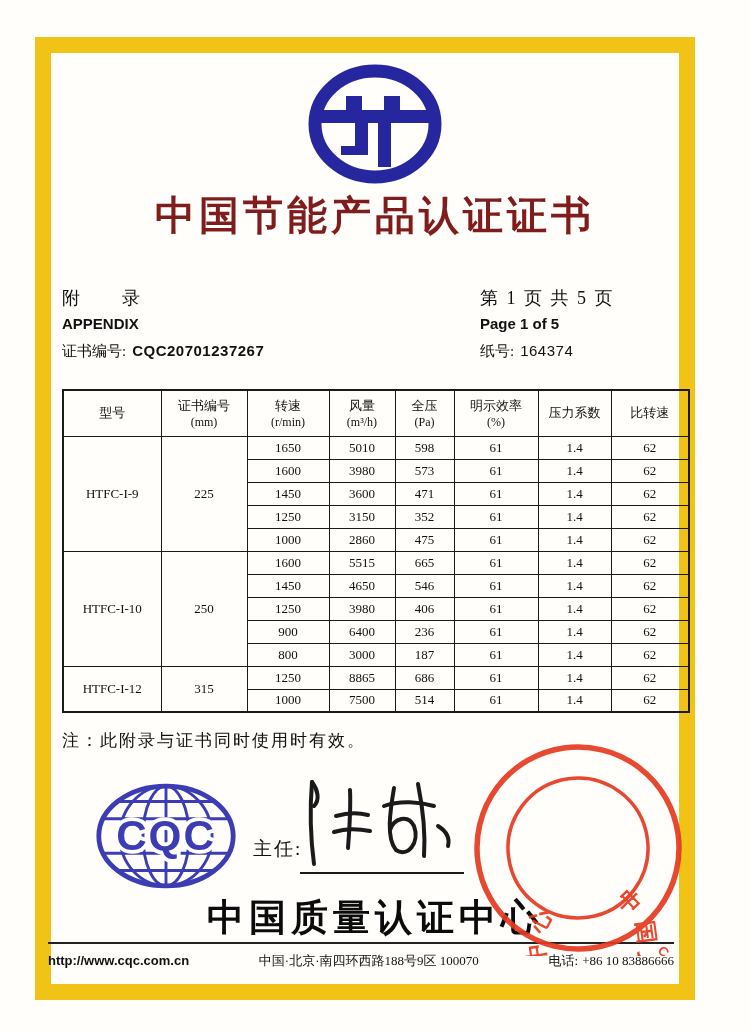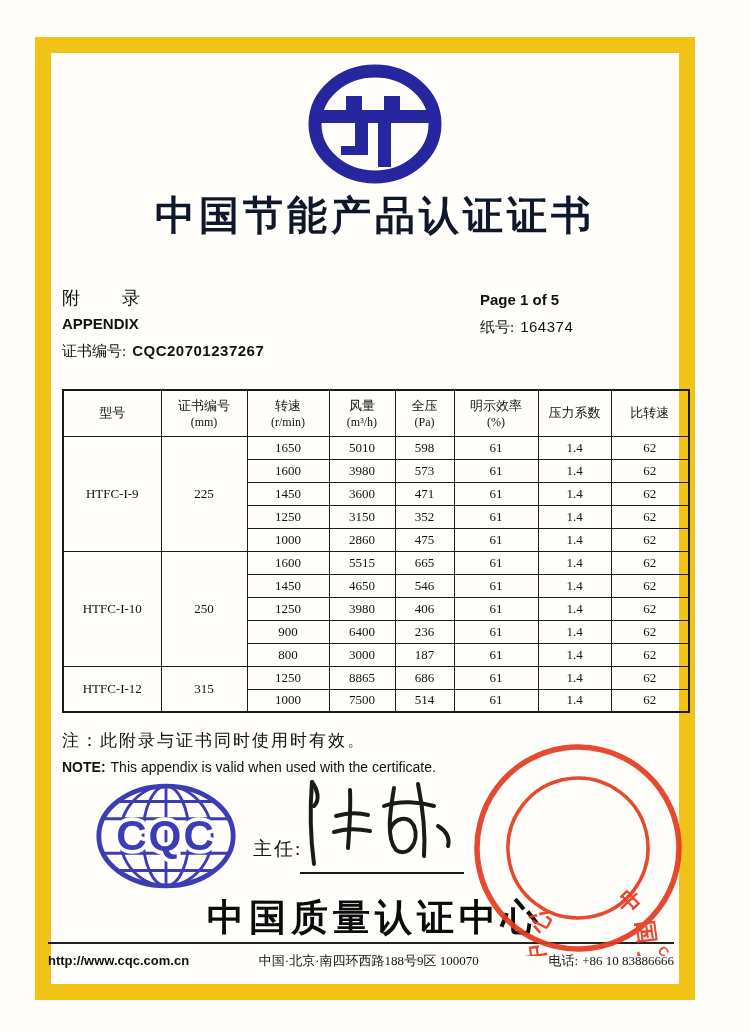--- a/index.html
+++ b/index.html
@@ -11,21 +11,21 @@
     color:#111;
   }
   .frame {
     position:absolute; left:35px; top:37px; width:660px; height:963px;
     border:16px solid #f1c317;
   }
   .energy-logo { position:absolute; left:308px; top:64px; width:134px; height:120px; }
   .cert-title {
     position:absolute; left:0; right:0; top:188px; text-align:center;
     font-family:"Liberation Sans","DejaVu Sans",sans-serif;
-    font-size:40px; font-weight:bold; letter-spacing:4px; color:#0f172a;
+    font-size:40px; font-weight:bold; letter-spacing:4px; color:#7f1d1d;
   }
   .appendix-block { position:absolute; left:62px; top:286px; }
   .paging-block   { position:absolute; left:480px; top:286px; }
   .row-cn  { font-size:18px; letter-spacing:2px; }
   .row-en  { font-family:"Liberation Sans","DejaVu Sans",sans-serif; font-size:15px; font-weight:bold; margin-top:5px; }
   .row-no  { font-size:15px; margin-top:10px; }
   .row-no .val { margin-left:6px; font-family:"Liberation Sans","DejaVu Sans",sans-serif; font-weight:bold; letter-spacing:0.5px; }
   .paging-block .row-no .val { font-weight:normal; }
 
   .table-wrap { position:absolute; left:62px; top:389px; }
@@ -84,20 +84,21 @@
 
   <div class="appendix-block">
     <div class="row-cn">附　　录</div>
     <div class="row-en">APPENDIX</div>
     <div class="row-no">
       <span>证书编号:</span><span class="val">CQC20701237267</span>
     </div>
   </div>
 
   <div class="paging-block">
+    <div class="row-cn">第 1 页 共 5 页</div>
     <div class="row-en">Page 1 of 5</div>
     <div class="row-no">
       <span>纸号:</span><span class="val">164374</span>
     </div>
   </div>
 
   <div class="table-wrap">
     <table class="perf">
         <colgroup>
           <col style="width: 98px;">
@@ -244,23 +245,20 @@
             <td>61</td>
             <td>1.4</td>
             <td>62</td>
           </tr>
         </tbody>
       </table>
   </div>
 
   <div class="note-block">
     <div class="note-cn">注：此附录与证书同时使用时有效。</div>
-    <div class="note-en">
-      <span class="b">NOTE:</span><span class="r">This appendix is valid when used with the certificate.</span>
-    </div>
   </div>
 
   <svg class="cqc-globe" viewBox="0 0 150 112">
     <g fill="none" stroke="#3c3cb4" stroke-width="3">
       <ellipse cx="75" cy="56" rx="70" ry="52" stroke-width="5"></ellipse>
       <line x1="24.5" y1="20" x2="125.5" y2="20"></line>
       <line x1="9.3" y1="38" x2="140.7" y2="38"></line>
       <line x1="9.3" y1="74" x2="140.7" y2="74"></line>
       <line x1="24.5" y1="92" x2="125.5" y2="92"></line>
       <ellipse cx="75" cy="56" rx="24" ry="52"></ellipse>

